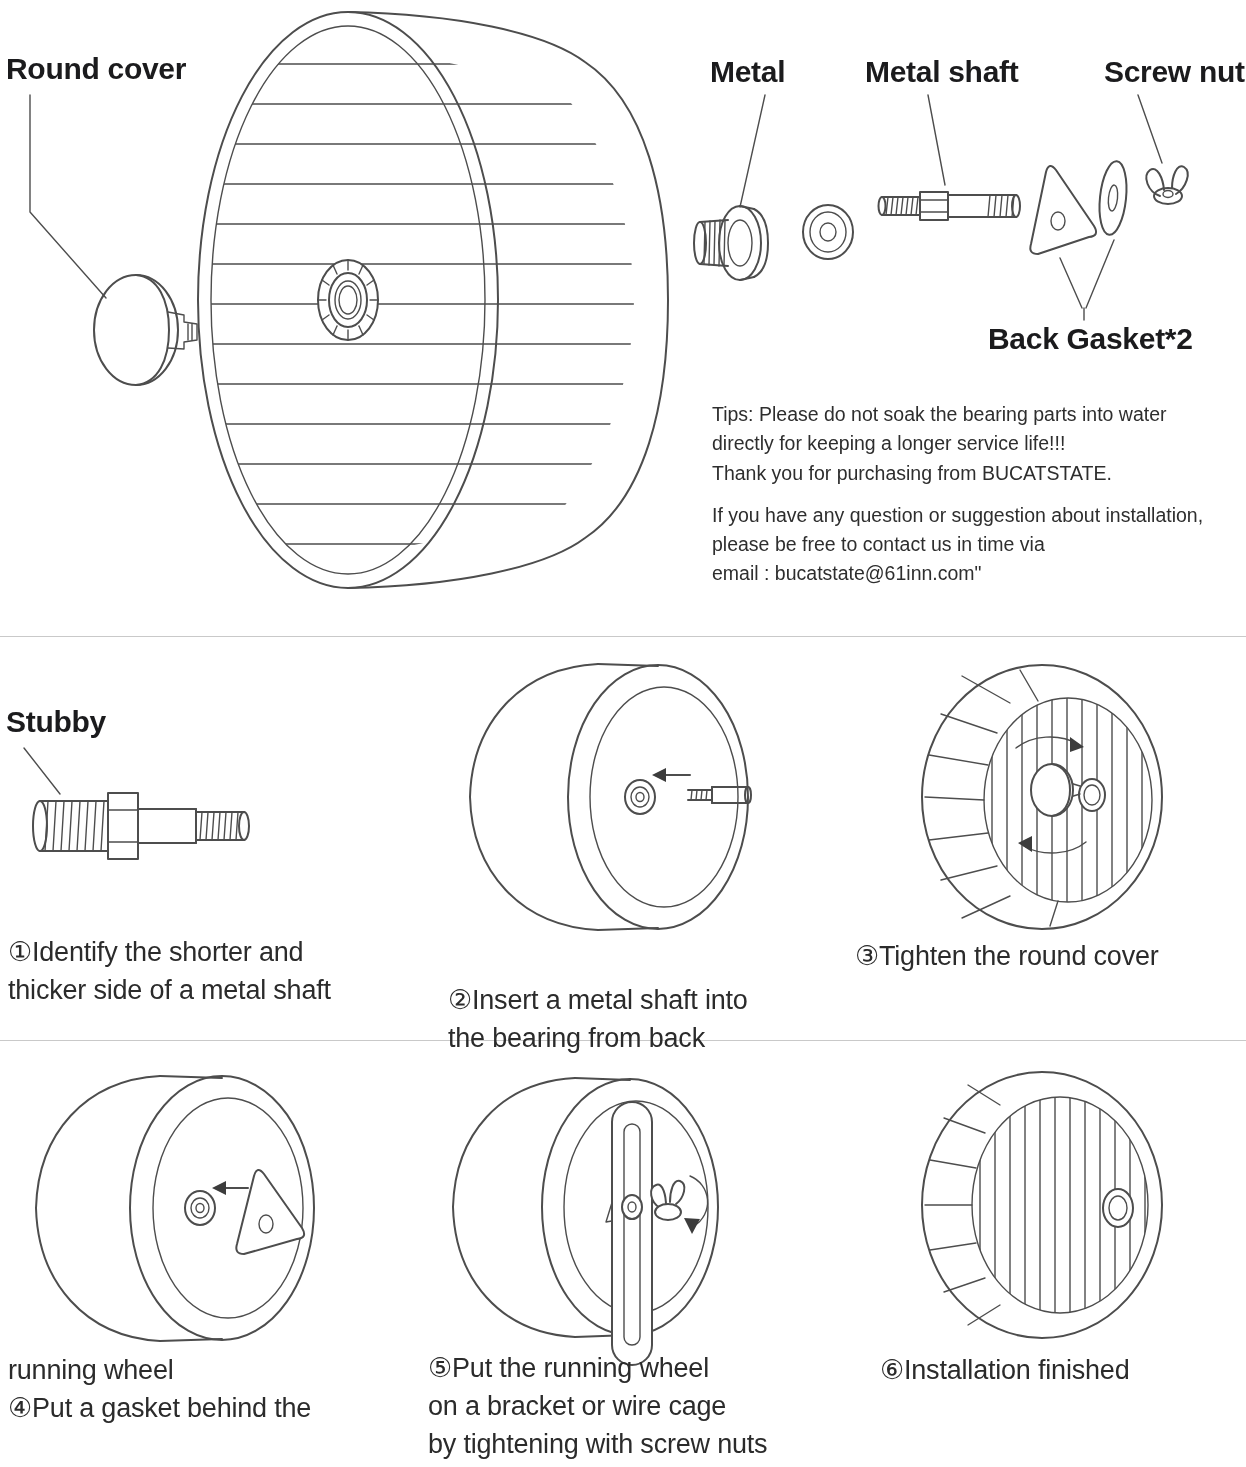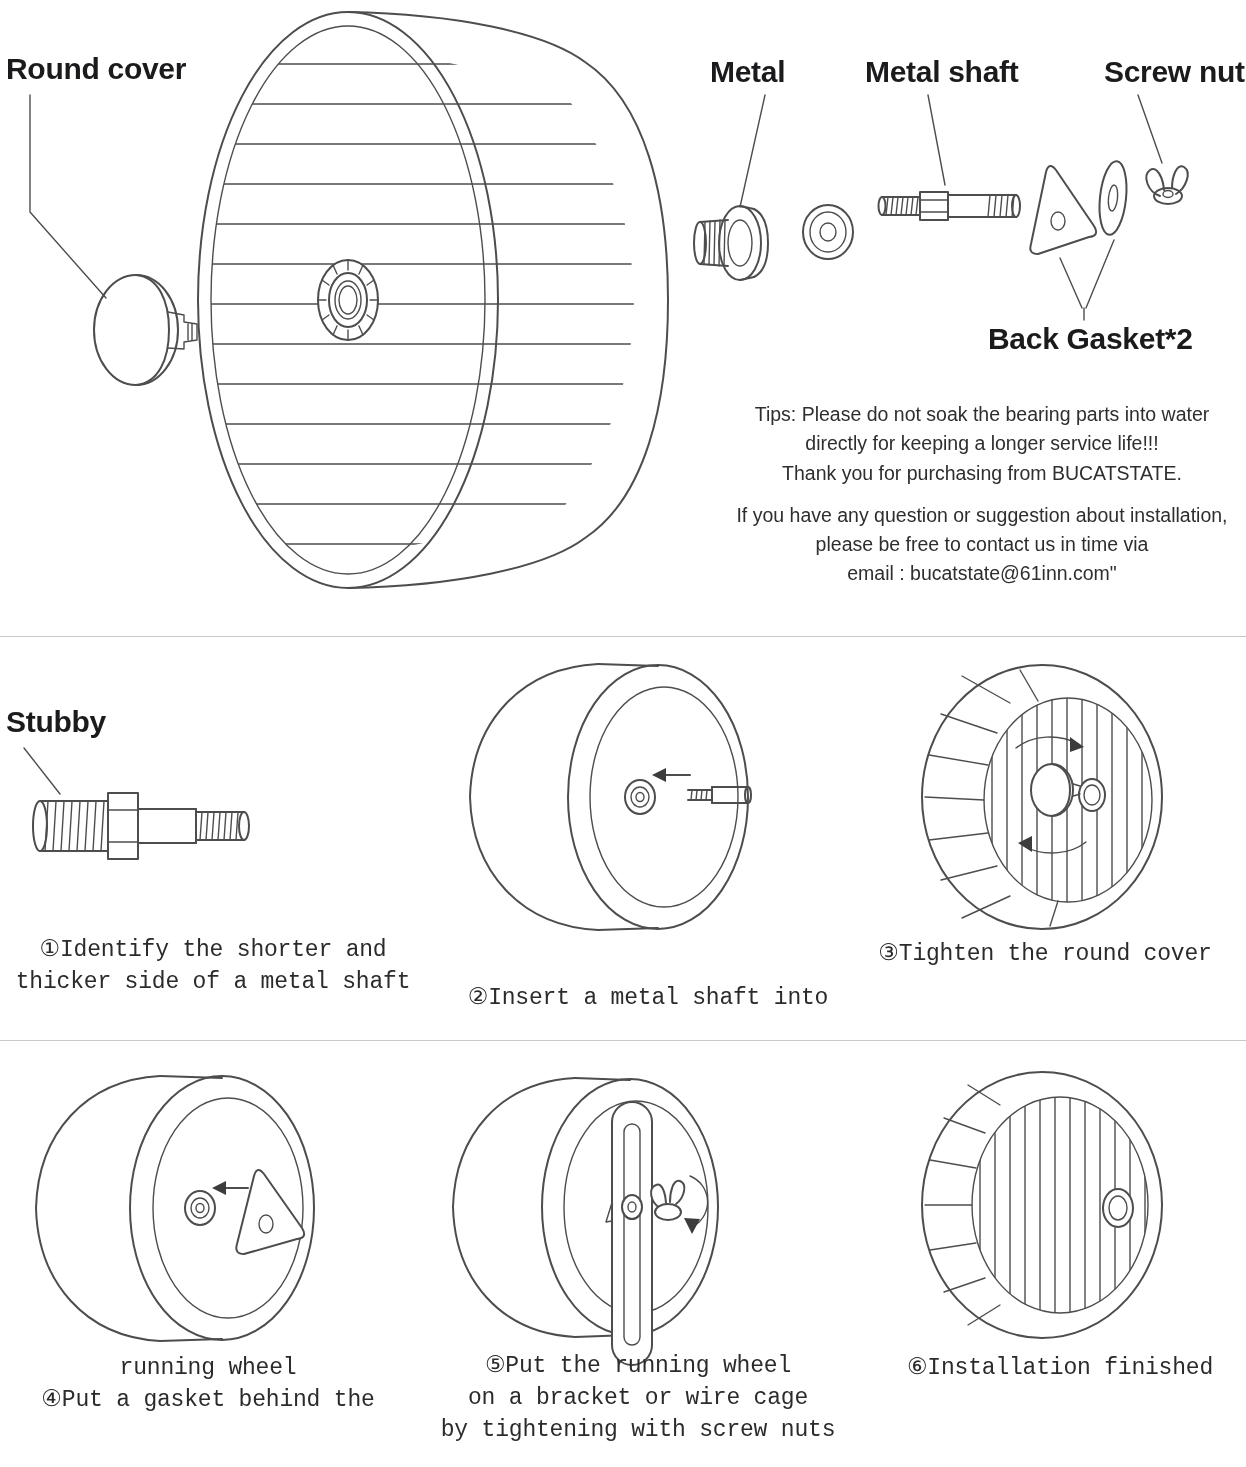--- a/index.html
+++ b/index.html
@@ -1,21 +1,21 @@
 <!DOCTYPE html>
 <html><head>
 <meta charset="utf-8">
 <style>
   * { margin:0; padding:0; box-sizing:border-box; }
   html,body { background:#ffffff; }
   body { font-family:"Liberation Sans", sans-serif; }
   .page { position:relative; width:1246px; height:1467px; background:#fff; overflow:hidden; }
-  .abs { position:absolute;text-align:center; }
+  .abs { position:absolute; }
   .part-label { font-weight:700; font-size:30px; color:#1b1b1d; letter-spacing:-0.3px; white-space:nowrap; }
-  .step-caption { font-size:23px; color:#2b2b2b; line-height:1.4; letter-spacing:-0.2px;font-family:Liberation Mono, monospace; }
+  .step-caption { font-size:27px; color:#2b2b2b; line-height:1.4; letter-spacing:-0.2px; }
   .tips { font-size:19.5px; color:#2e2e2e; line-height:1.5; }
   .tips .para + .para { margin-top:13px; }
   .divider { position:absolute; left:0; width:1246px; height:0; border-top:1.5px solid #c9c9c9; }
   svg.art { position:absolute; left:0; top:0; }
   .stroke { fill:none; stroke:#4d4d4d; stroke-width:2; stroke-linecap:round; stroke-linejoin:round; }
   .thin { stroke-width:1.4; }
   .wfill { fill:#ffffff; }
   .afill { fill:#3c3c3c; stroke:none; }
 </style>
 </head>
@@ -384,20 +384,21 @@
 
   <div class="divider" style="top:636px;"></div>
   <div class="divider" style="top:1040px;"></div>
 
   <div class="abs step-caption" style="left:8px; top:934px; width:410px;">
     <div>①Identify the shorter and</div>
     <div>thicker side of a metal shaft</div>
   </div>
   <div class="abs step-caption" style="left:448px; top:934px; width:400px;margin-top:48px;">
     <div>②Insert a metal shaft into</div>
+    <div>the bearing from back</div>
   </div>
   <div class="abs step-caption" style="left:855px; top:938px; width:380px;">
     <div>③Tighten the round cover</div>
   </div>
   <div class="abs step-caption" style="left:8px; top:1352px; width:400px;">
     <div>running wheel</div>
     <div>④Put a gasket behind the</div>
   </div>
   <div class="abs step-caption" style="left:428px; top:1350px; width:420px;">
     <div>⑤Put the running wheel</div>

